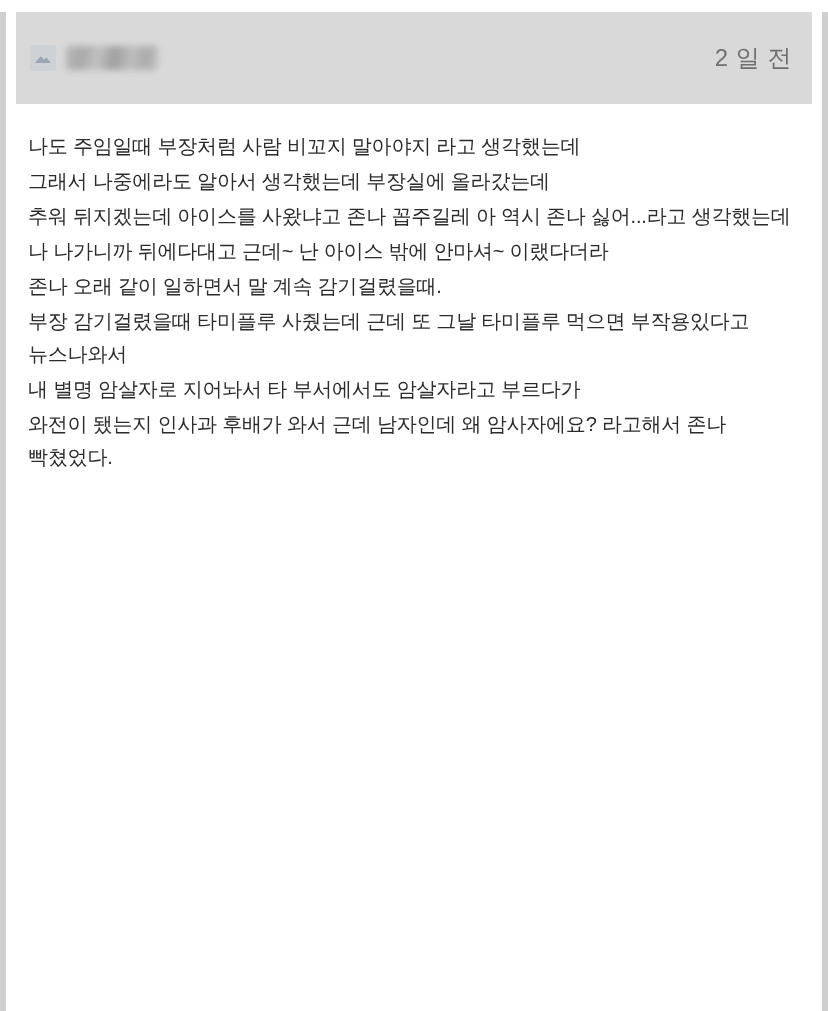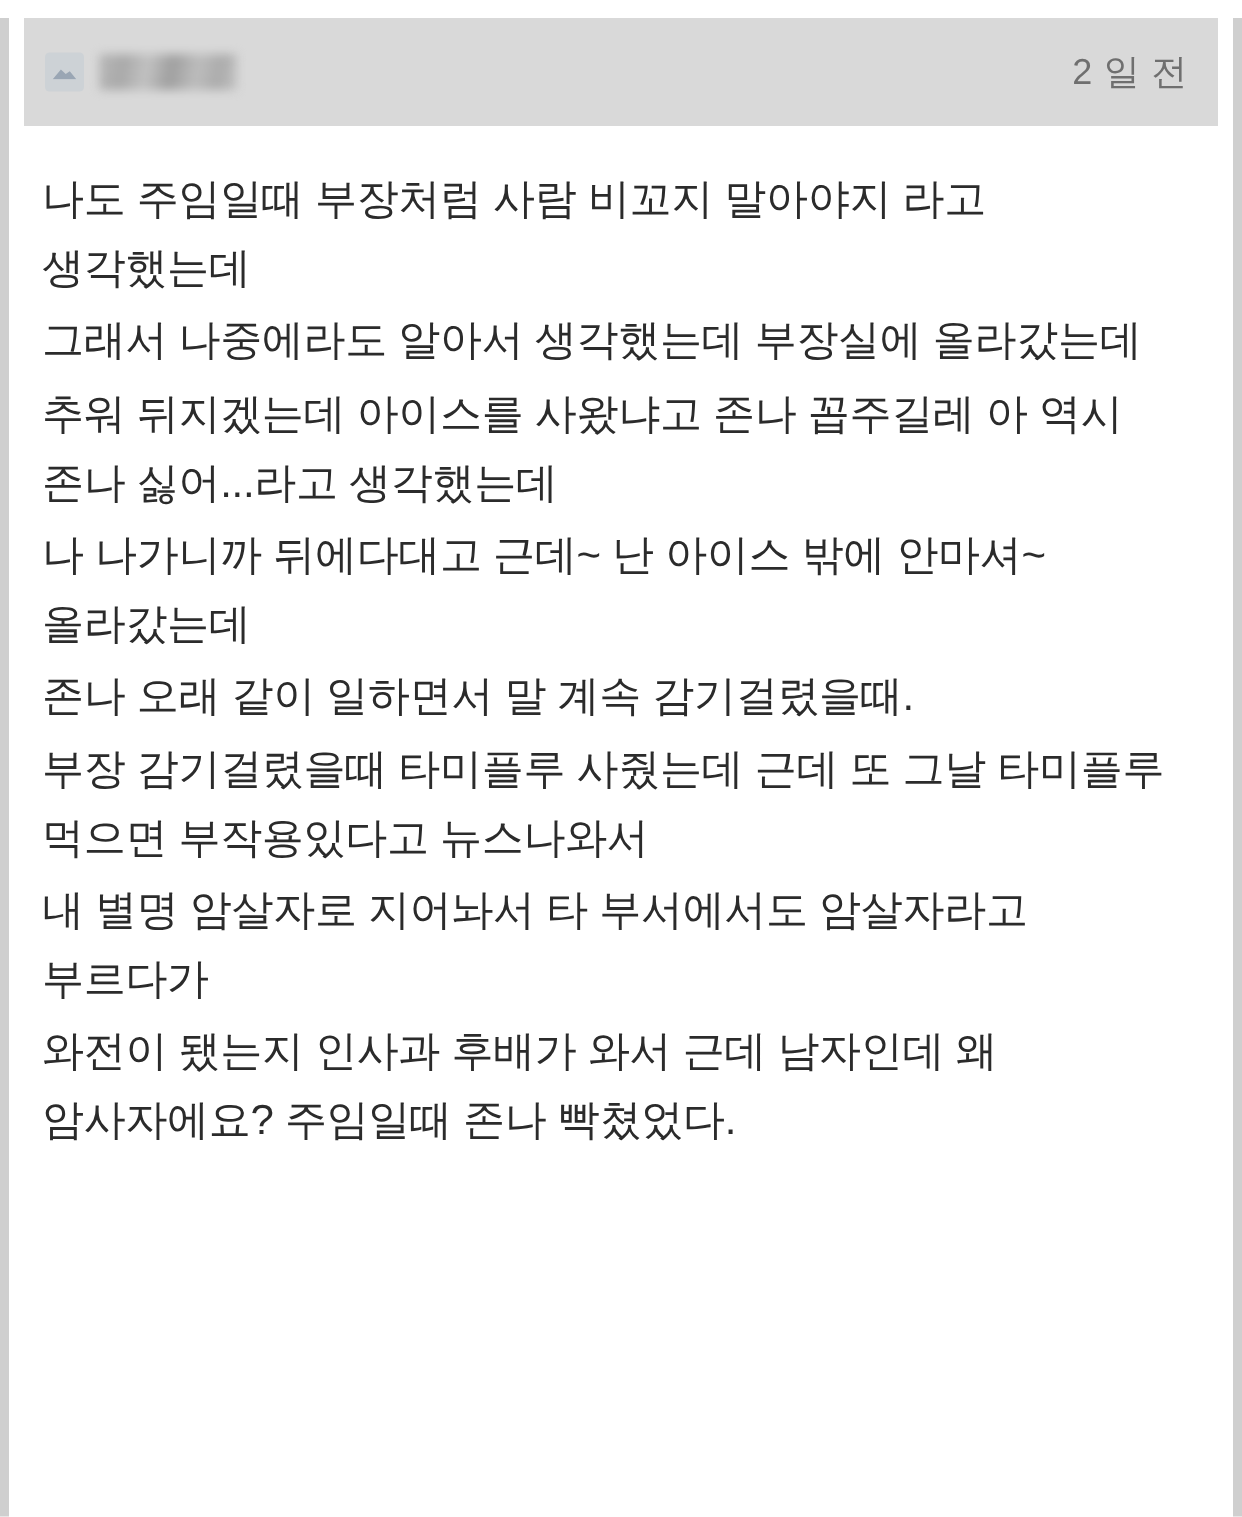--- a/index.html
+++ b/index.html
@@ -23,21 +23,21 @@
     box-sizing: border-box;
     border-left: 6px solid #cfcfcf;
     border-right: 6px solid #cfcfcf;
   }
 
   
   .post-header {
     display: flex;
     align-items: center;
     justify-content: space-between;
-    height: 72px;
+    height: 92px;
     margin: 12px 10px 0 10px;
     padding: 0 20px 0 14px;
     background: #d9d9d9;
     box-sizing: border-box;
   }
 
   .author-block {
     display: flex;
     align-items: center;
     gap: 10px;
@@ -84,21 +84,21 @@
     color: #6f6f6f;
     font-size: 24px;
     letter-spacing: 0.5px;
     white-space: nowrap;
   }
 
   
   .post-body {
     padding: 26px 22px 0 22px;
     color: #2b2b2b;
-    font-size: 28px;
+    font-size: 20px;
     line-height: 1.65;
     letter-spacing: -0.2px;
     word-break: keep-all;
   }
 
   .para {
     margin: 0 0 2px 0;
     white-space: pre-wrap;
   }
 </style>
@@ -112,20 +112,20 @@
       <span class="avatar"></span>
       <span class="author-name"></span>
     </div>
     <span class="post-date">2 일 전</span>
   </div>
 
   <div class="post-body">
     <p class="para">나도 주임일때 부장처럼 사람 비꼬지 말아야지 라고 생각했는데</p>
     <p class="para">그래서 나중에라도 알아서 생각했는데 부장실에 올라갔는데</p>
     <p class="para">추워 뒤지겠는데 아이스를 사왔냐고 존나 꼽주길레 아 역시 존나 싫어...라고 생각했는데</p>
-    <p class="para">나 나가니까 뒤에다대고 근데~ 난 아이스 밖에 안마셔~ 올라갔는데</p>
+    <p class="para">나 나가니까 뒤에다대고 근데~ 난 아이스 밖에 안마셔~ 이랬다더라</p>
     <p class="para">존나 오래 같이 일하면서 말 계속 감기걸렸을때.</p>
     <p class="para">부장 감기걸렸을때 타미플루 사줬는데 근데 또 그날 타미플루 먹으면 부작용있다고 뉴스나와서</p>
     <p class="para">내 별명 암살자로 지어놔서 타 부서에서도 암살자라고 부르다가</p>
-    <p class="para">와전이 됐는지 인사과 후배가 와서 근데 남자인데 왜 암사자에요? 주임일때 존나 빡쳤었다.</p>
+    <p class="para">와전이 됐는지 인사과 후배가 와서 근데 남자인데 왜 암사자에요? 라고해서 존나 빡쳤었다.</p>
   </div>
 
 </div>
 
 </body></html>

